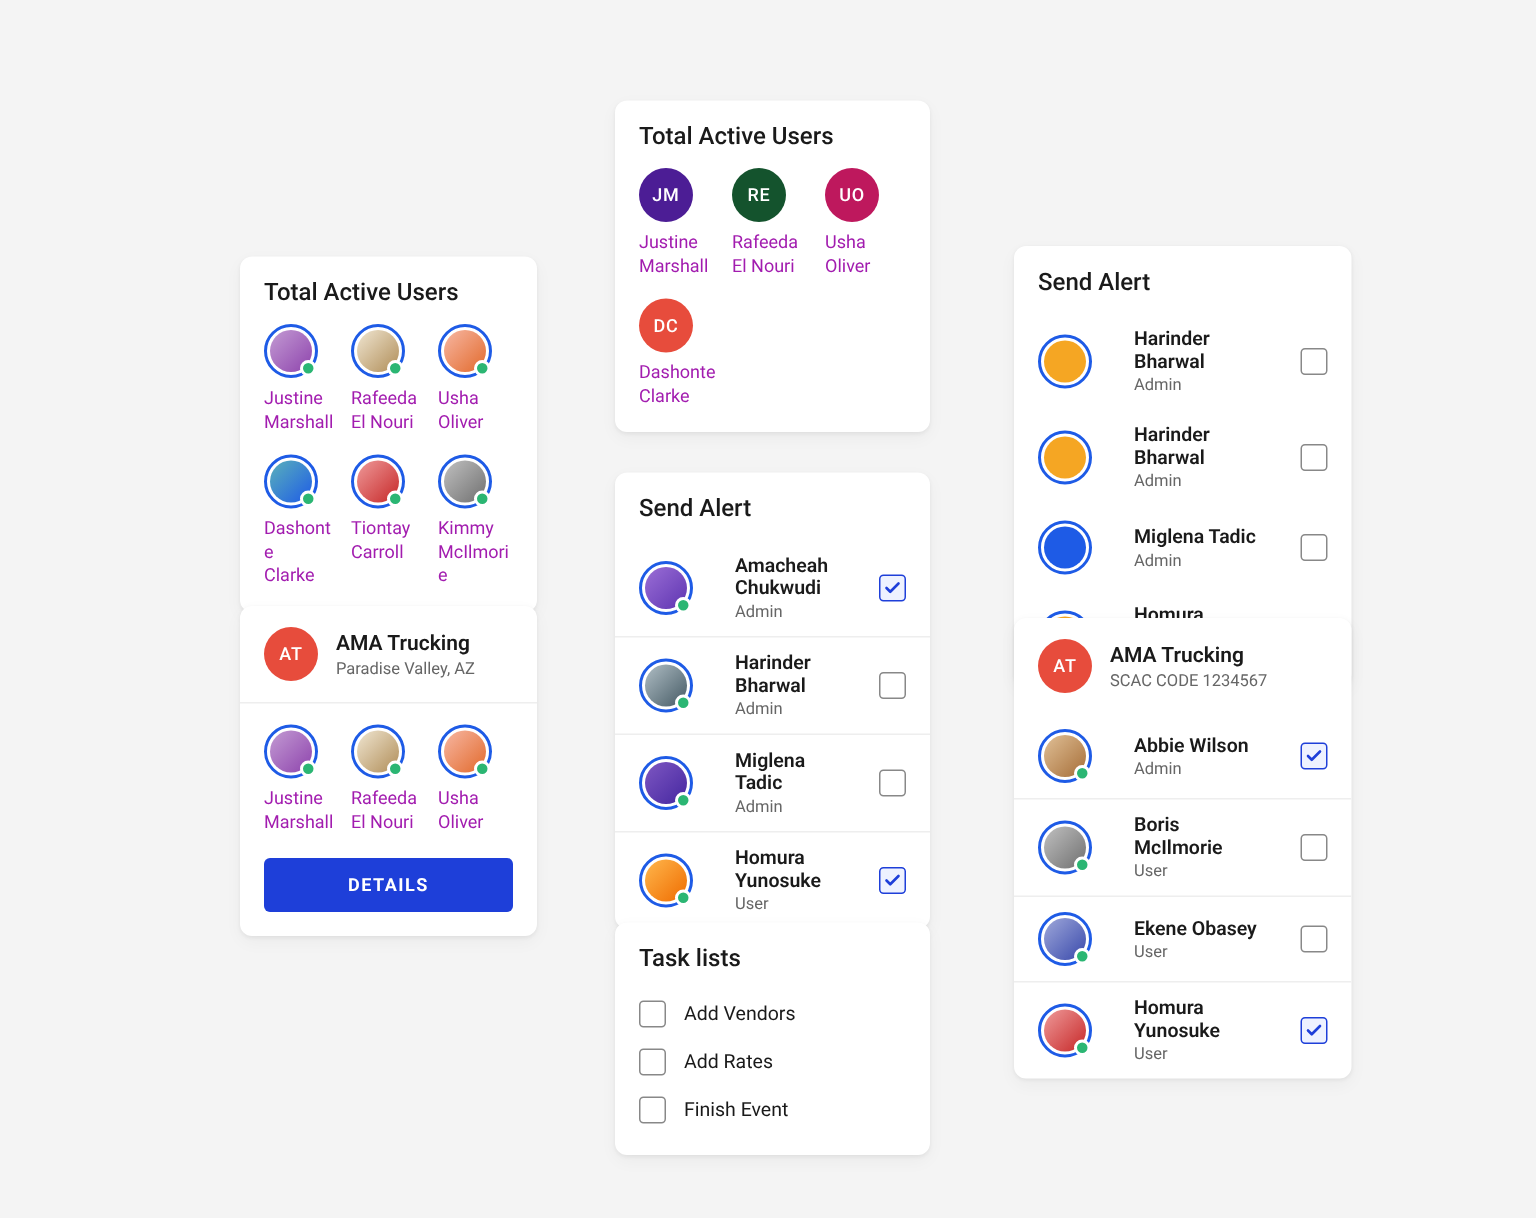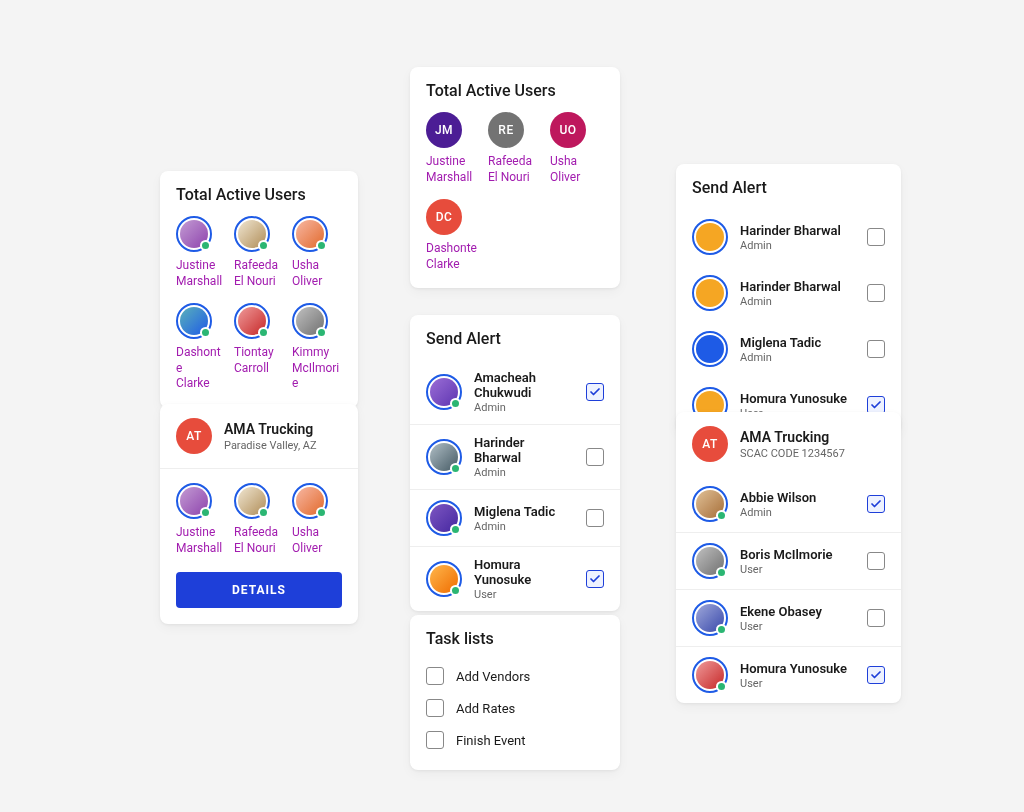--- a/index.html
+++ b/index.html
@@ -103,21 +103,21 @@
     padding: 11px 0;
     border-radius: 4px;
     cursor: pointer;
   }
 
   
   .list-row {
     display: flex;
     align-items: center;
     padding: 10px 16px;
-    gap: 12px;
+    gap: 28px;
     justify-content: space-between;
   }
   .list-row.border { border-top: 1px solid #eee; }
   .list-row .info { flex: 1; }
   .list-row .name { font-size: 13px; font-weight: 600; }
   .list-row .role { font-size: 11px; color: #666; margin-top: 1px; }
 
   
   .checkbox {
     width: 18px; height: 18px;
@@ -202,21 +202,21 @@
 <div class="card" style="left:410px; top:67px; width:210px;">
   <div class="card-title">Total Active Users</div>
   <div class="avatar-grid">
     <div class="avatar-cell">
       <span class="avatar-solid" style="background:#4c1d95">
           <span>JM</span>
         </span>
       <div class="avatar-name"><span>Justine</span><br><span>Marshall</span></div>
     </div>
     <div class="avatar-cell">
-      <span class="avatar-solid" style="background:#737373">
+      <span class="avatar-solid" style="background:#14532d">
           <span>RE</span>
         </span>
       <div class="avatar-name"><span>Rafeeda</span><br><span>El Nouri</span></div>
     </div>
     <div class="avatar-cell">
       <span class="avatar-solid" style="background:#be185d">
           <span>UO</span>
         </span>
       <div class="avatar-name"><span>Usha</span><br><span>Oliver</span></div>
     </div>

